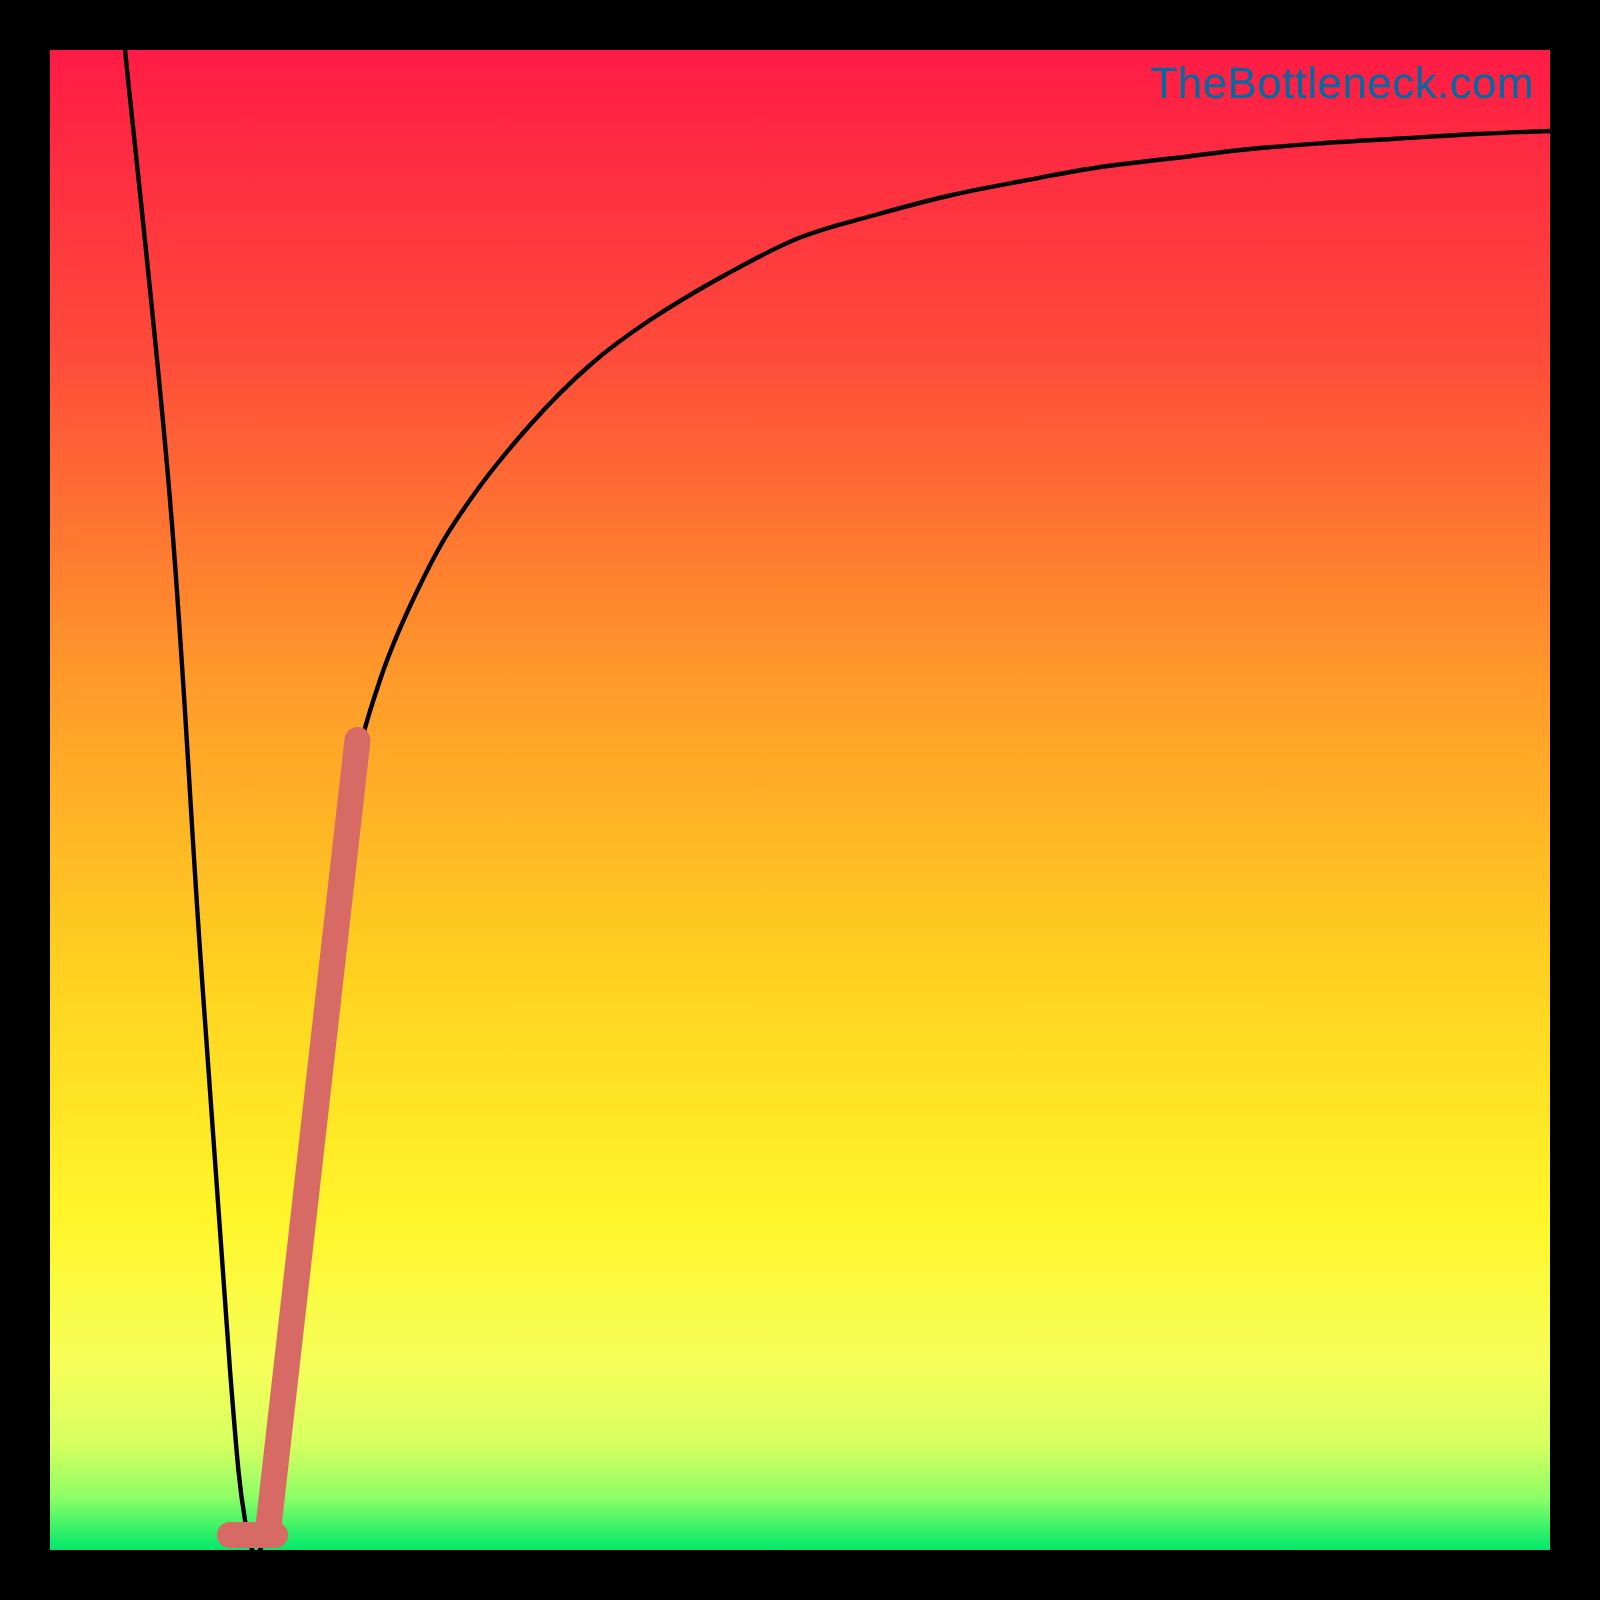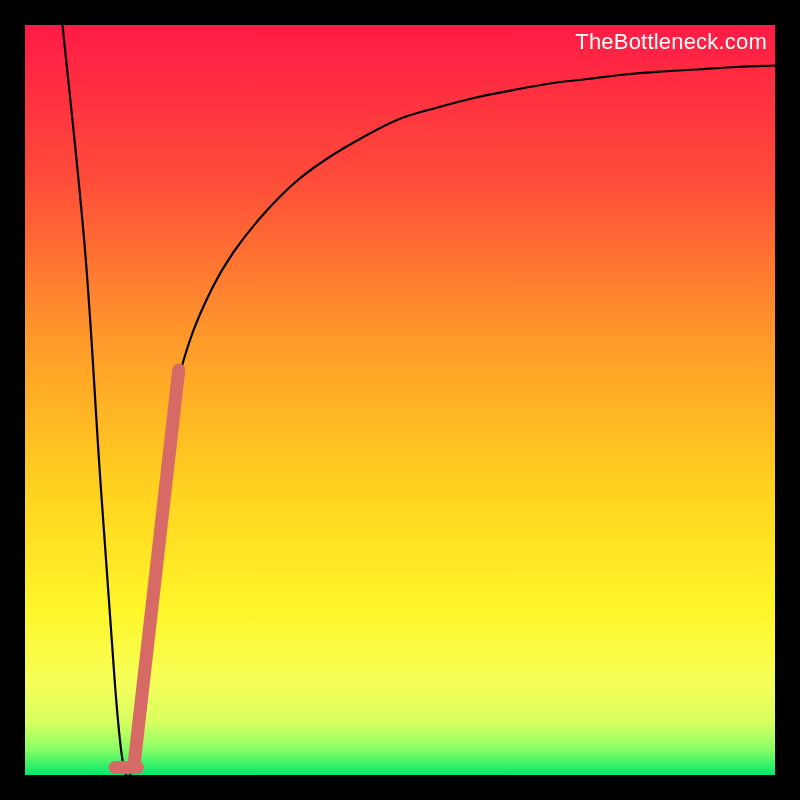--- a/index.html
+++ b/index.html
@@ -22,21 +22,21 @@
     left: 25px;
     top: 25px;
     width: 750px;
     height: 750px;
     overflow: hidden;
   }
   .watermark {
     position: absolute;
     top: 4px;
     right: 8px;
-    color: #ffffff;
+    color: #0369a1;
     font-size: 22px;
     font-weight: 500;
     letter-spacing: 0.2px;
     user-select: none;
   }
   svg { display: block; }
 </style>
 </head>
 <body>
 

